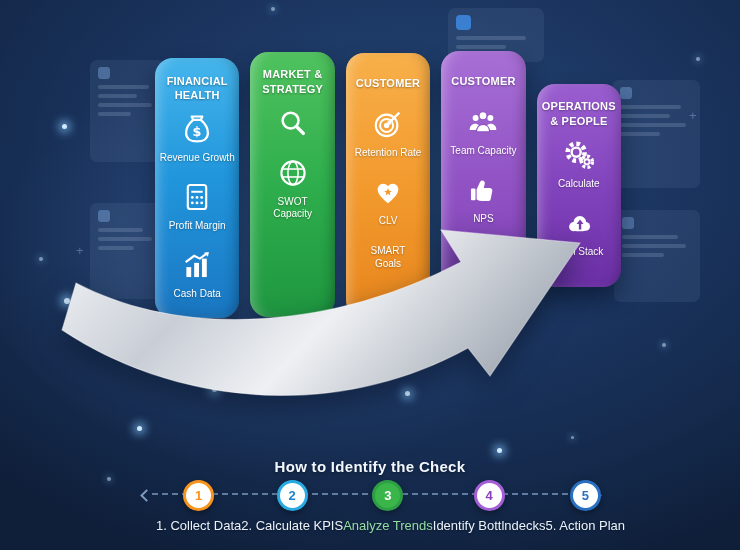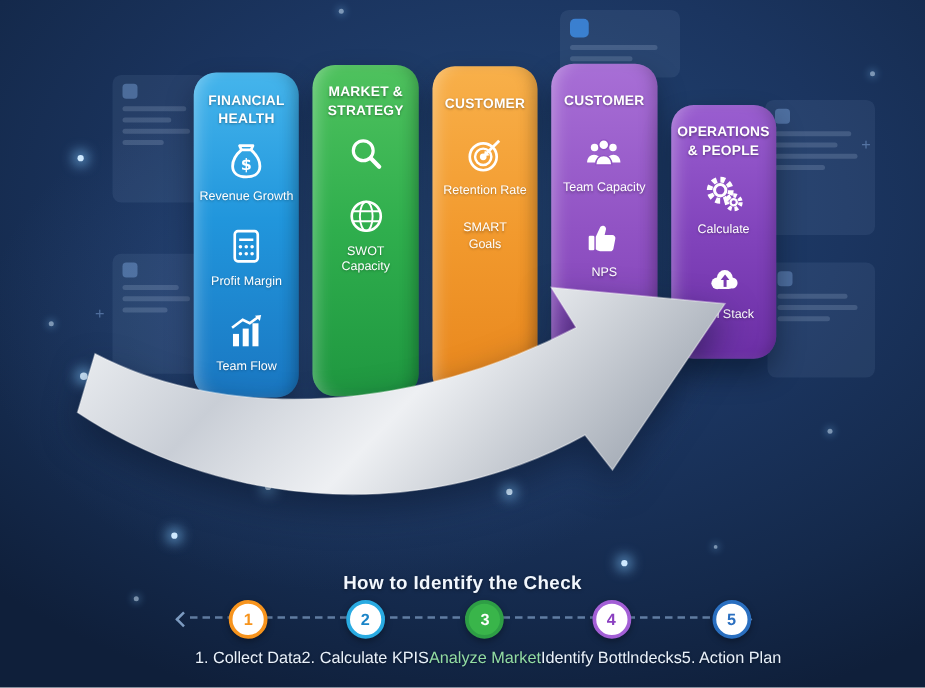--- a/index.html
+++ b/index.html
@@ -154,21 +154,21 @@
     <div class="item">
       <div class="icon">
         <svg viewBox="0 0 24 24">
             <rect x="4.5" y="13.5" width="3.4" height="7" fill="#fff"></rect>
             <rect x="10" y="10.5" width="3.4" height="10" fill="#fff"></rect>
             <rect x="15.5" y="7.5" width="3.4" height="13" fill="#fff"></rect>
             <polyline points="4,10 10,5.5 14,7.5 19,3.8" fill="none" stroke="#fff" stroke-width="1.5"></polyline>
             <polygon points="20.4,2.8 16.9,3.3 19.7,6.2" fill="#fff"></polygon>
           </svg>
       </div>
-      <div class="label">Team Flow</div>
+      <div class="label">Cash Data</div>
     </div>
   </div>
 
   <div class="pillar p2">
     <div class="pillar-title">MARKET &amp;
 STRATEGY</div>
     <div class="item">
       <div class="icon">
         <svg viewBox="0 0 24 24">
             <circle cx="10.3" cy="10.3" r="5.6" fill="none" stroke="#fff" stroke-width="1.8"></circle>
@@ -197,20 +197,29 @@
       <div class="icon">
         <svg viewBox="0 0 24 24">
             <circle cx="11" cy="13" r="7.6" fill="none" stroke="#fff" stroke-width="1.5"></circle>
             <circle cx="11" cy="13" r="4.6" fill="none" stroke="#fff" stroke-width="1.4"></circle>
             <circle cx="11" cy="13" r="1.9" fill="#fff"></circle>
             <line x1="20" y1="4" x2="12.5" y2="11.5" stroke="#fff" stroke-width="1.6"></line>
             <polygon points="11.3,12.7 14.6,12.2 11.9,9.5" fill="#fff"></polygon>
           </svg>
       </div>
       <div class="label">Retention Rate</div>
+    </div>
+    <div class="item">
+      <div class="icon">
+        <svg viewBox="0 0 24 24">
+            <path d="M12 20 C5 14.5 3.5 10.5 5.5 7.8 C7.3 5.4 10.5 5.6 12 8 C13.5 5.6 16.7 5.4 18.5 7.8 C20.5 10.5 19 14.5 12 20 Z" fill="#fff"></path>
+            <polygon points="12,9.4 12.8,11.2 14.7,11.3 13.2,12.5 13.7,14.4 12,13.3 10.3,14.4 10.8,12.5 9.3,11.3 11.2,11.2" fill="#f29a2e"></polygon>
+          </svg>
+      </div>
+      <div class="label">CLV</div>
     </div>
     <div class="item">
       <div class="label">SMART
 Goals</div>
     </div>
   </div>
 
   <div class="pillar p4">
     <div class="pillar-title">CUSTOMER</div>
     <div class="item">
@@ -295,21 +304,21 @@
   <div class="step s1">
     <div class="step-circle">1</div>
     <div class="step-label">1. Collect Data</div>
   </div>
   <div class="step s2">
     <div class="step-circle">2</div>
     <div class="step-label">2. Calculate KPIS</div>
   </div>
   <div class="step s3">
     <div class="step-circle">3</div>
-    <div class="step-label">Analyze Market</div>
+    <div class="step-label">Analyze Trends</div>
   </div>
   <div class="step s4">
     <div class="step-circle">4</div>
     <div class="step-label">Identify Bottlndecks</div>
   </div>
   <div class="step s5">
     <div class="step-circle">5</div>
     <div class="step-label">5. Action Plan</div>
   </div>
 </div>

